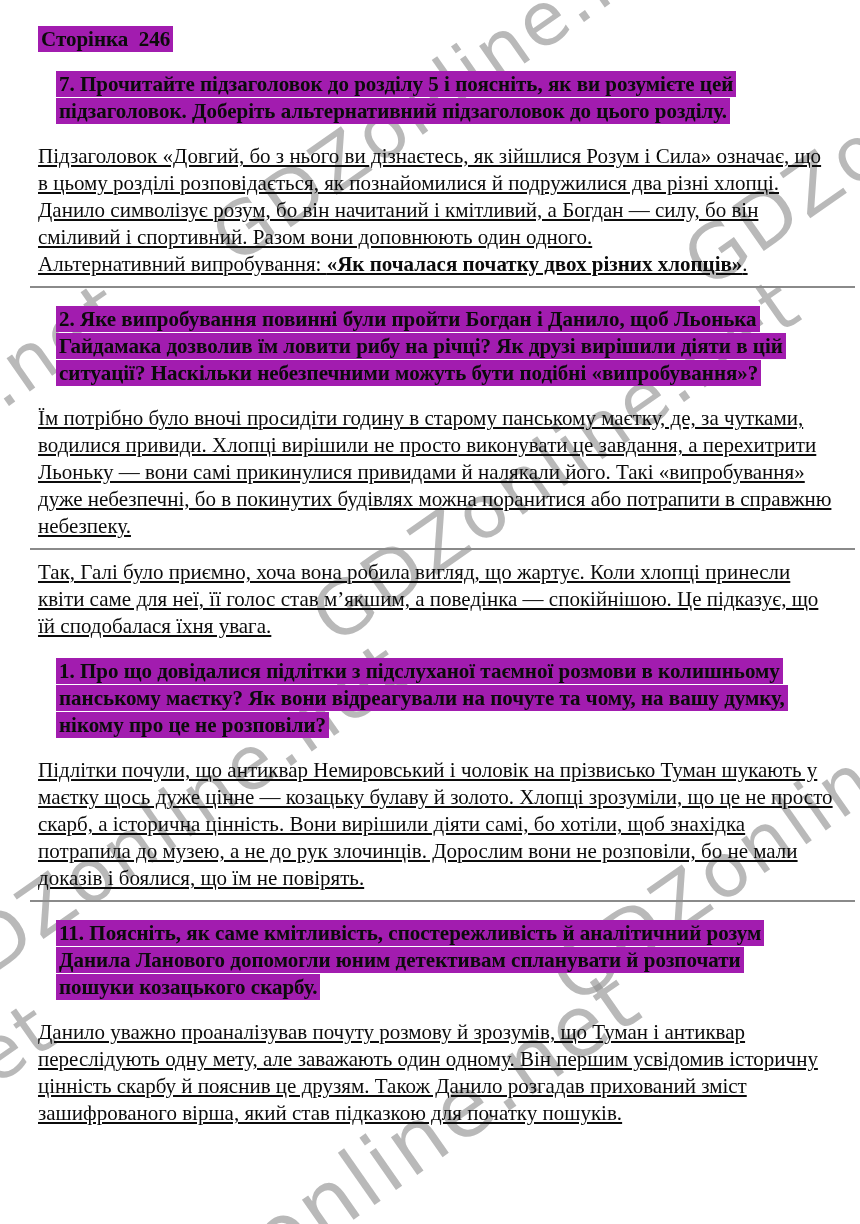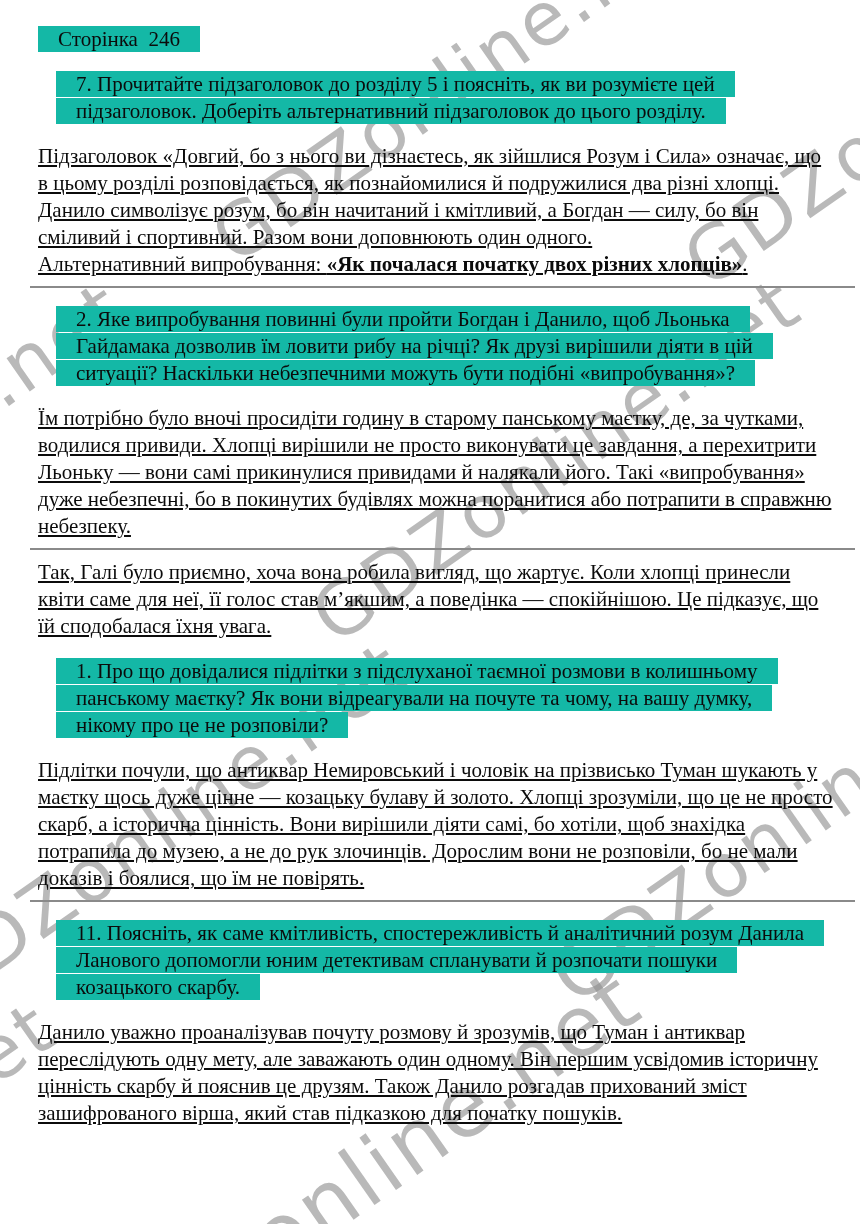--- a/index.html
+++ b/index.html
@@ -36,23 +36,23 @@
   
   .content{
     position:relative;
     z-index:2;
     padding:26px 25px 0 38px;
     font-size:21px;
     line-height:27px;
   }
   .title-line{margin:0 0 0 0;}
   .hl{
-    background:#14b8a6;
-    font-weight:normal;
-    padding:1px 20px;
+    background:#a21caf;
+    font-weight:bold;
+    padding:1px 3px;
     -webkit-box-decoration-break:clone;
     box-decoration-break:clone;
   }
   .title-text{white-space:pre;}
   .question{margin:18px;}
   .answer{margin:0;text-decoration:underline;}
   .answer b{font-weight:bold;}
   hr.sep{
     border:none;
     border-top:2px solid #8a8a8a;

